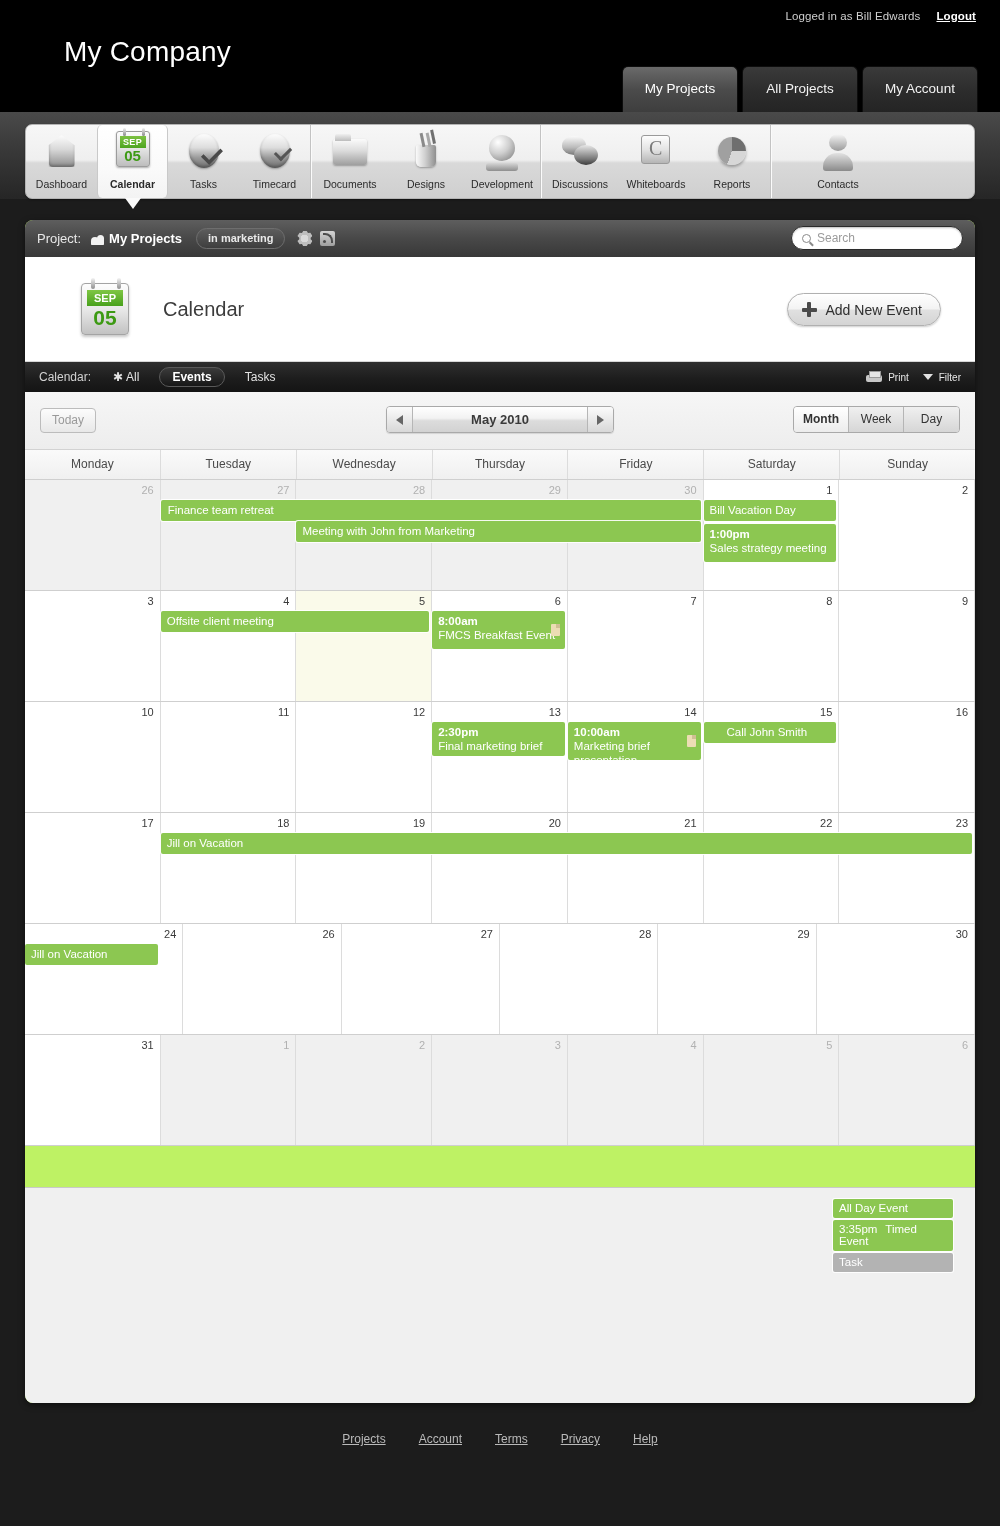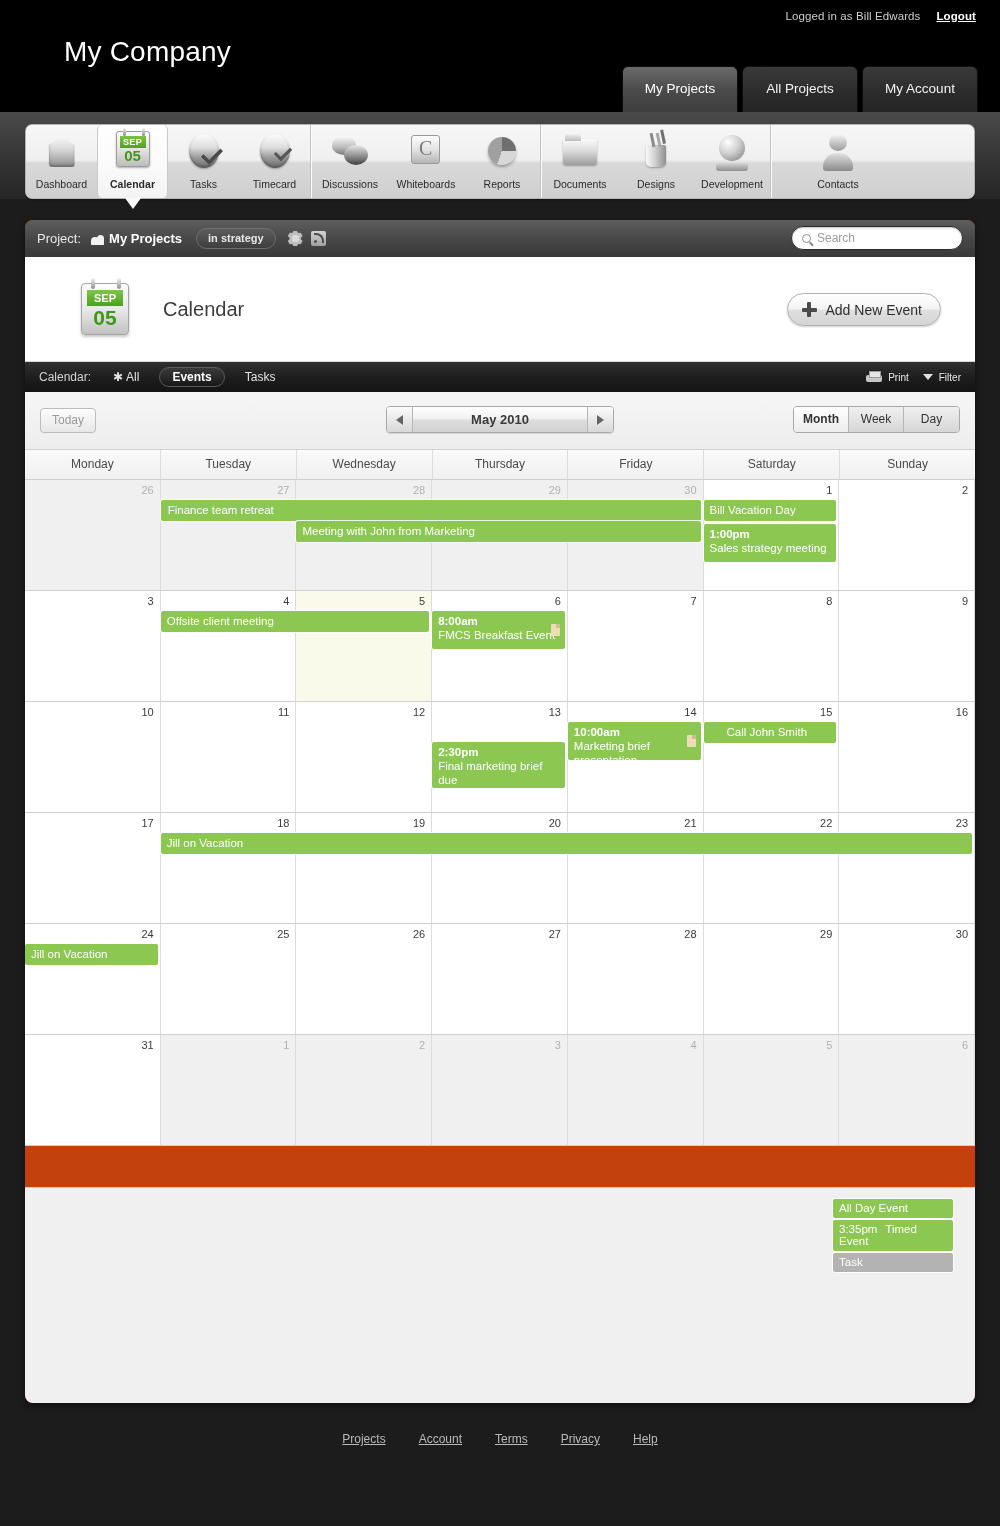--- a/index.html
+++ b/index.html
@@ -181,21 +181,21 @@
     letter-spacing:.3px;
   }
   .cal-glyph .day {
     position:absolute; left:0; top:16px; width:100%;
     color:#3d9a14; font-size:15px; font-weight:bold; text-align:center; line-height:16px;
   }
 
   
   .panel {
     position: absolute; left: 25px; top: 220px; width: 950px; height: 1183px;
-    background: #c2410c; border-radius: 8px; overflow: hidden;
+    background: #bef264; border-radius: 8px; overflow: hidden;
     box-shadow: 0 2px 6px rgba(0,0,0,.5);
   }
   .project-bar {
     height: 37px; width: 100%;
     background: linear-gradient(to bottom,#5e5e5e 0%,#484848 50%,#383838 100%);
     display: flex; align-items: center; padding: 0 12px; position: relative;
   }
   .project-bar .pb-label { font-size: 13px; color: #e8e8e8; }
   .project-bar .pb-name { font-size: 13px; color: #fff; font-weight: bold; margin-left: 5px; }
   .pb-people {
@@ -492,57 +492,57 @@
           <div class="nav-icon">
               <div class="blob ic-vee"></div>
             </div>
           <div class="lbl">Timecard</div>
         </div>
       </div>
 
       <div class="nav-group">
         <div class="nav-item wide">
           <div class="nav-icon">
+              <div class="ic-folder"></div>
+            </div>
+          <div class="lbl">Documents</div>
+        </div>
+        <div class="nav-item wide">
+          <div class="nav-icon">
+              <div class="ic-cup"></div>
+            </div>
+          <div class="lbl">Designs</div>
+        </div>
+        <div class="nav-item wide">
+          <div class="nav-icon">
+              <div class="ic-globe"></div>
+            </div>
+          <div class="lbl">Development</div>
+        </div>
+      </div>
+
+      <div class="nav-group">
+        <div class="nav-item wide">
+          <div class="nav-icon">
               <div class="ic-bubble"></div>
               <div class="ic-bubble2"></div>
             </div>
           <div class="lbl">Discussions</div>
         </div>
         <div class="nav-item wide">
           <div class="nav-icon">
               <div class="ic-board"></div>
             </div>
           <div class="lbl">Whiteboards</div>
         </div>
         <div class="nav-item wide">
           <div class="nav-icon">
               <div class="ic-pie"></div>
             </div>
           <div class="lbl">Reports</div>
-        </div>
-      </div>
-
-      <div class="nav-group">
-        <div class="nav-item wide">
-          <div class="nav-icon">
-              <div class="ic-folder"></div>
-            </div>
-          <div class="lbl">Documents</div>
-        </div>
-        <div class="nav-item wide">
-          <div class="nav-icon">
-              <div class="ic-cup"></div>
-            </div>
-          <div class="lbl">Designs</div>
-        </div>
-        <div class="nav-item wide">
-          <div class="nav-icon">
-              <div class="ic-globe"></div>
-            </div>
-          <div class="lbl">Development</div>
         </div>
       </div>
 
       <div class="nav-group" style="flex:1;">
         <div class="nav-item wide" style="margin-left:28px;">
           <div class="nav-icon">
               <div class="ic-person"></div>
             </div>
           <div class="lbl">Contacts</div>
         </div>
@@ -550,21 +550,21 @@
 
     </div>
   </div>
 
   <div class="panel">
 
     <div class="project-bar">
       <span class="pb-label">Project:</span>
       <span class="pb-people"></span>
       <span class="pb-name">My Projects</span>
-      <span class="status-pill">in strategy</span>
+      <span class="status-pill">in marketing</span>
       <span class="gear-icon"></span>
       <span class="rss-icon"></span>
       <div class="searchbox">
         <span class="search-glyph"></span>
         <input type="text" placeholder="Search" style="">
       </div>
     </div>
 
     <div class="page-head">
       <div class="big-cal">
@@ -712,21 +712,21 @@
           <div class="day-cell">
             <div class="day-num">14</div>
           </div>
           <div class="day-cell">
             <div class="day-num">15</div>
           </div>
           <div class="day-cell">
             <div class="day-num">16</div>
           </div>
           <div class="ev-layer">
-            <div class="event" style="left: 42.8571%; width: calc(14.2857% - 3px); top: 20px; height: 46px; margin-top: 20px;">
+            <div class="event" style="left: 42.8571%; width: calc(14.2857% - 3px); top: 20px; height: 34px;">
               <span class="time">2:30pm</span>
               <span class="ttl">Final marketing brief due</span>
             </div>
             <div class="event" style="left: 57.1429%; width: calc(14.2857% - 3px); top: 20px; height: 38px;">
               <span class="time">10:00am</span>
               <span class="ttl">Marketing brief presentation</span>
               <span class="doc-icon"></span>
             </div>
             <div class="event" style="left: 71.4286%; width: calc(14.2857% - 3px); top: 20px; padding-left: 23px;">
               <span class="ttl">Call John Smith</span>
@@ -757,23 +757,20 @@
           </div>
           <div class="ev-layer">
             <div class="event" style="left: 14.2857%; width: calc(85.7143% - 3px); top: 20px;">
               <span class="ttl">Jill on Vacation</span>
             </div>
           </div>
         </div>
         <div class="week">
           <div class="day-cell">
             <div class="day-num">24</div>
-          </div>
-          <div class="day-cell">
-            <div class="day-num">25</div>
           </div>
           <div class="day-cell">
             <div class="day-num">26</div>
           </div>
           <div class="day-cell">
             <div class="day-num">27</div>
           </div>
           <div class="day-cell">
             <div class="day-num">28</div>
           </div>

